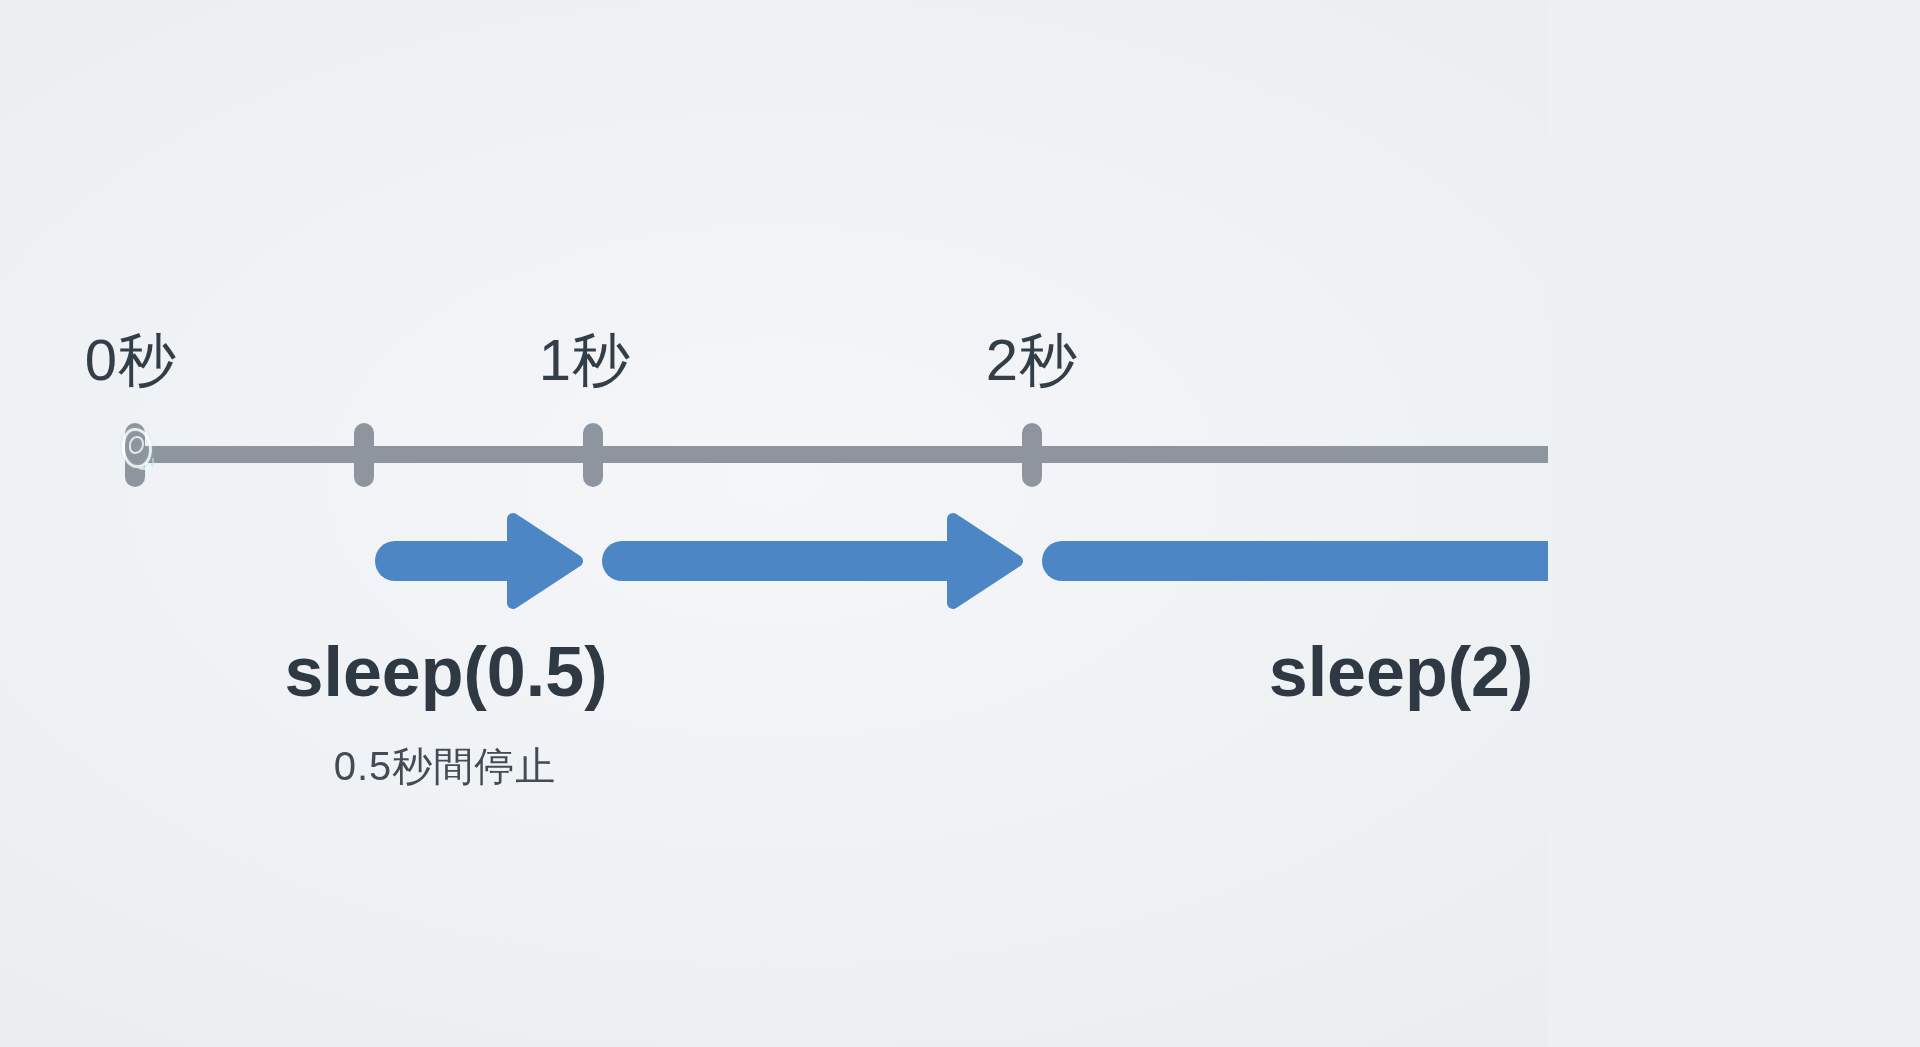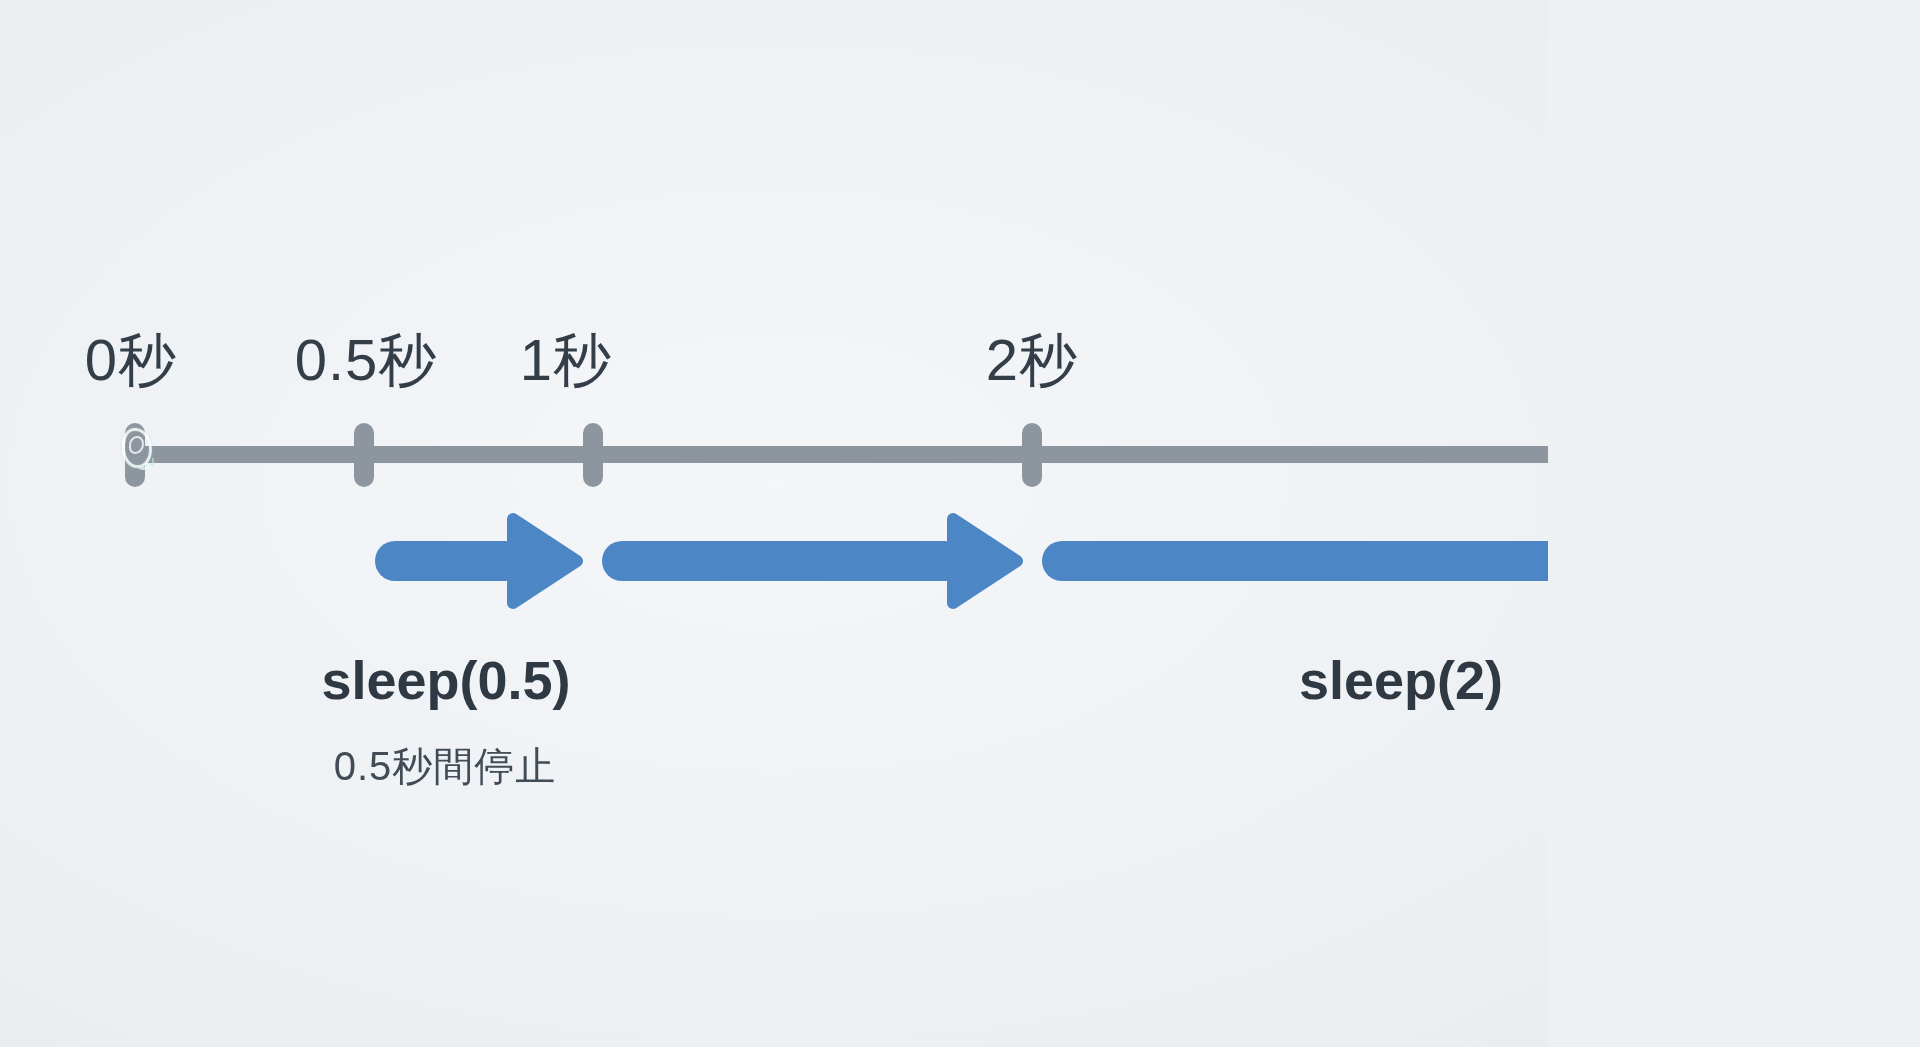--- a/index.html
+++ b/index.html
@@ -76,23 +76,23 @@
   }
   .arrow{
     position:absolute;
     top:511px;
     height:100px;
     color:var(--arrow);
     display:block;
   }
   .code-label{
     position:absolute;
-    top:651px;
+    top:634px;
     transform:translateX(-50%);
-    font-size:54px;
+    font-size:70px;
     font-weight:600;
     color:var(--code-text);
     white-space:nowrap;
     line-height:1.1;
   }
   .note-label{
     position:absolute;
     top:744px;
     transform:translateX(-50%);
     font-size:40px;
@@ -102,22 +102,21 @@
     white-space:nowrap;
     line-height:1.1;
   }
 </style>
 </head>
 <body>
 
 <div class="canvas">
 
   <div class="tick-label" style="left:131px">0秒</div>
-  <div class="tick-label" style="left:366px">0.5秒</div>
-  <div class="tick-label" style="left:566px">1秒</div>
+  <div class="tick-label" style="left:585px">1秒</div>
   <div class="tick-label" style="left:1032px">2秒</div>
   <div class="tick-label" style="left:1788px">4秒</div>
 
   <div class="timeline-bar"></div>
   <div class="tick" style="left:135px"></div>
   <div class="tick" style="left:364px"></div>
   <div class="tick" style="left:593px"></div>
   <div class="tick" style="left:1032px"></div>
   <div class="tick" style="left:1788px"></div>
 

